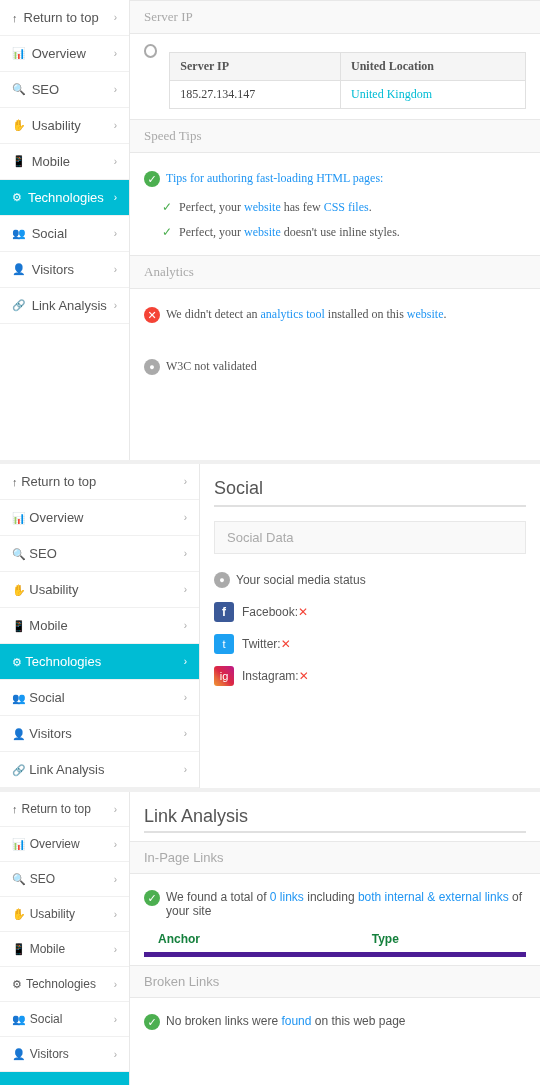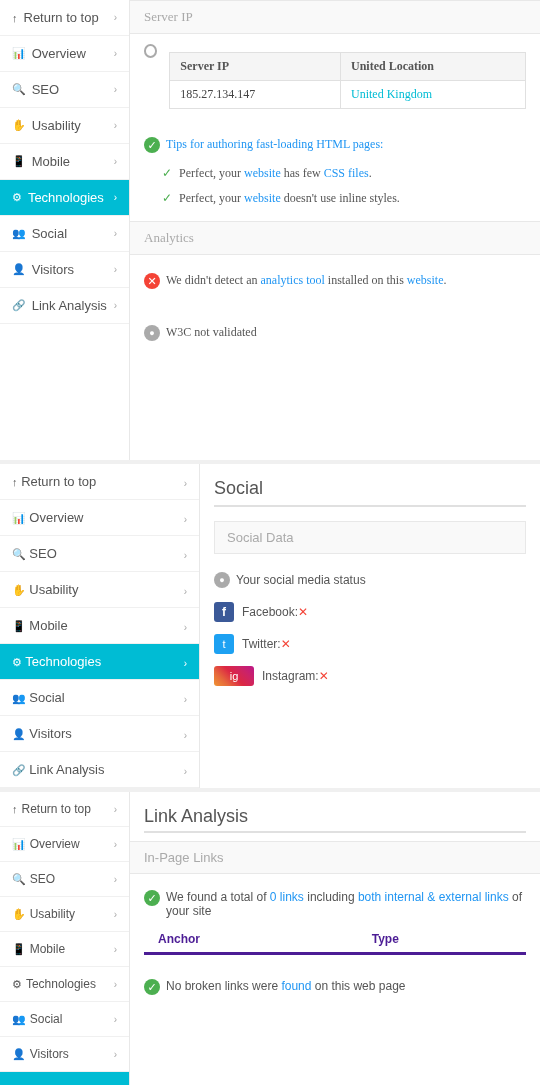--- a/index.html
+++ b/index.html
@@ -157,21 +157,21 @@
     .inline-msg {
       display: flex;
       align-items: flex-start;
       padding: 8px 0;
       font-size: 12px;
       color: #555;
     }
 
     .sidebar2-item {
       display: flex;
-      align-items: flex-end;
+      align-items: center;
       justify-content: space-between;
       padding: 10px 12px;
       cursor: pointer;
       border-bottom: 1px solid #f0f0f0;
       color: #555;
     }
 
     .sidebar2-item.active {
       background: #00bcd4;
       color: #fff;
@@ -246,21 +246,21 @@
       color: #fff;
       display: inline-flex;
       align-items: center;
       justify-content: center;
       font-size: 11px;
       margin-right: 8px;
       border-radius: 3px;
     }
 
     .ig-icon {
-      width: 40px;
+      width: 20px;
       height: 20px;
       background: linear-gradient(45deg, #f09433, #e6683c, #dc2743, #cc2366, #bc1888);
       color: #fff;
       display: inline-flex;
       align-items: center;
       justify-content: center;
       font-size: 11px;
       margin-right: 8px;
       border-radius: 3px;
     }
@@ -293,22 +293,22 @@
 
     .links-table {
       width: 100%;
       border-collapse: collapse;
     }
 
     .links-table th {
       padding: 6px 14px;
       text-align: left;
       font-size: 12px;
-      color: #4c1d95;
-      border-bottom: 3px solid #4c1d95;
+      color: #15803d;
+      border-bottom: 5px solid #4c1d95;
     }
 
     
     .page-wrapper {
       position: relative;
       width: 540px;
     }
 
     .segment {
       position: relative;
@@ -440,20 +440,23 @@
                   <td>185.27.134.147</td>
                   <td class="location">United Kingdom</td>
                 </tr>
               </tbody>
             </table>
           </div>
         </div>
       </div>
 
       <div class="section">
+        <div class="section-header">
+          <span>Speed Tips</span>
+        </div>
         <div class="section-body">
           <div class="inline-msg">
             <span class="success-icon">✓</span>
             <span>
               <span class="highlight-blue">Tips for authoring fast-loading HTML pages:</span>
             </span>
           </div>
           <div class="tip-item">
             <span class="check-green">✓</span>
             <span>Perfect, your <span class="highlight-blue">website</span> has few <span class="highlight-blue">CSS files</span>.</span>
@@ -668,20 +671,23 @@
           <thead>
             <tr>
               <th>Anchor</th>
               <th>Type</th>
             </tr>
           </thead>
           <tbody></tbody>
         </table>
       </div>
 
+      <div class="subsection-header">
+        <span>Broken Links</span>
+      </div>
       <div style="padding:8px 14px;">
         <div class="inline-msg">
           <span class="success-icon" style="flex-shrink:0;">✓</span>
           <span>No broken links were <span class="highlight-blue">found</span> on this web page</span>
         </div>
       </div>
     </div>
   </div>
 
 </div>

